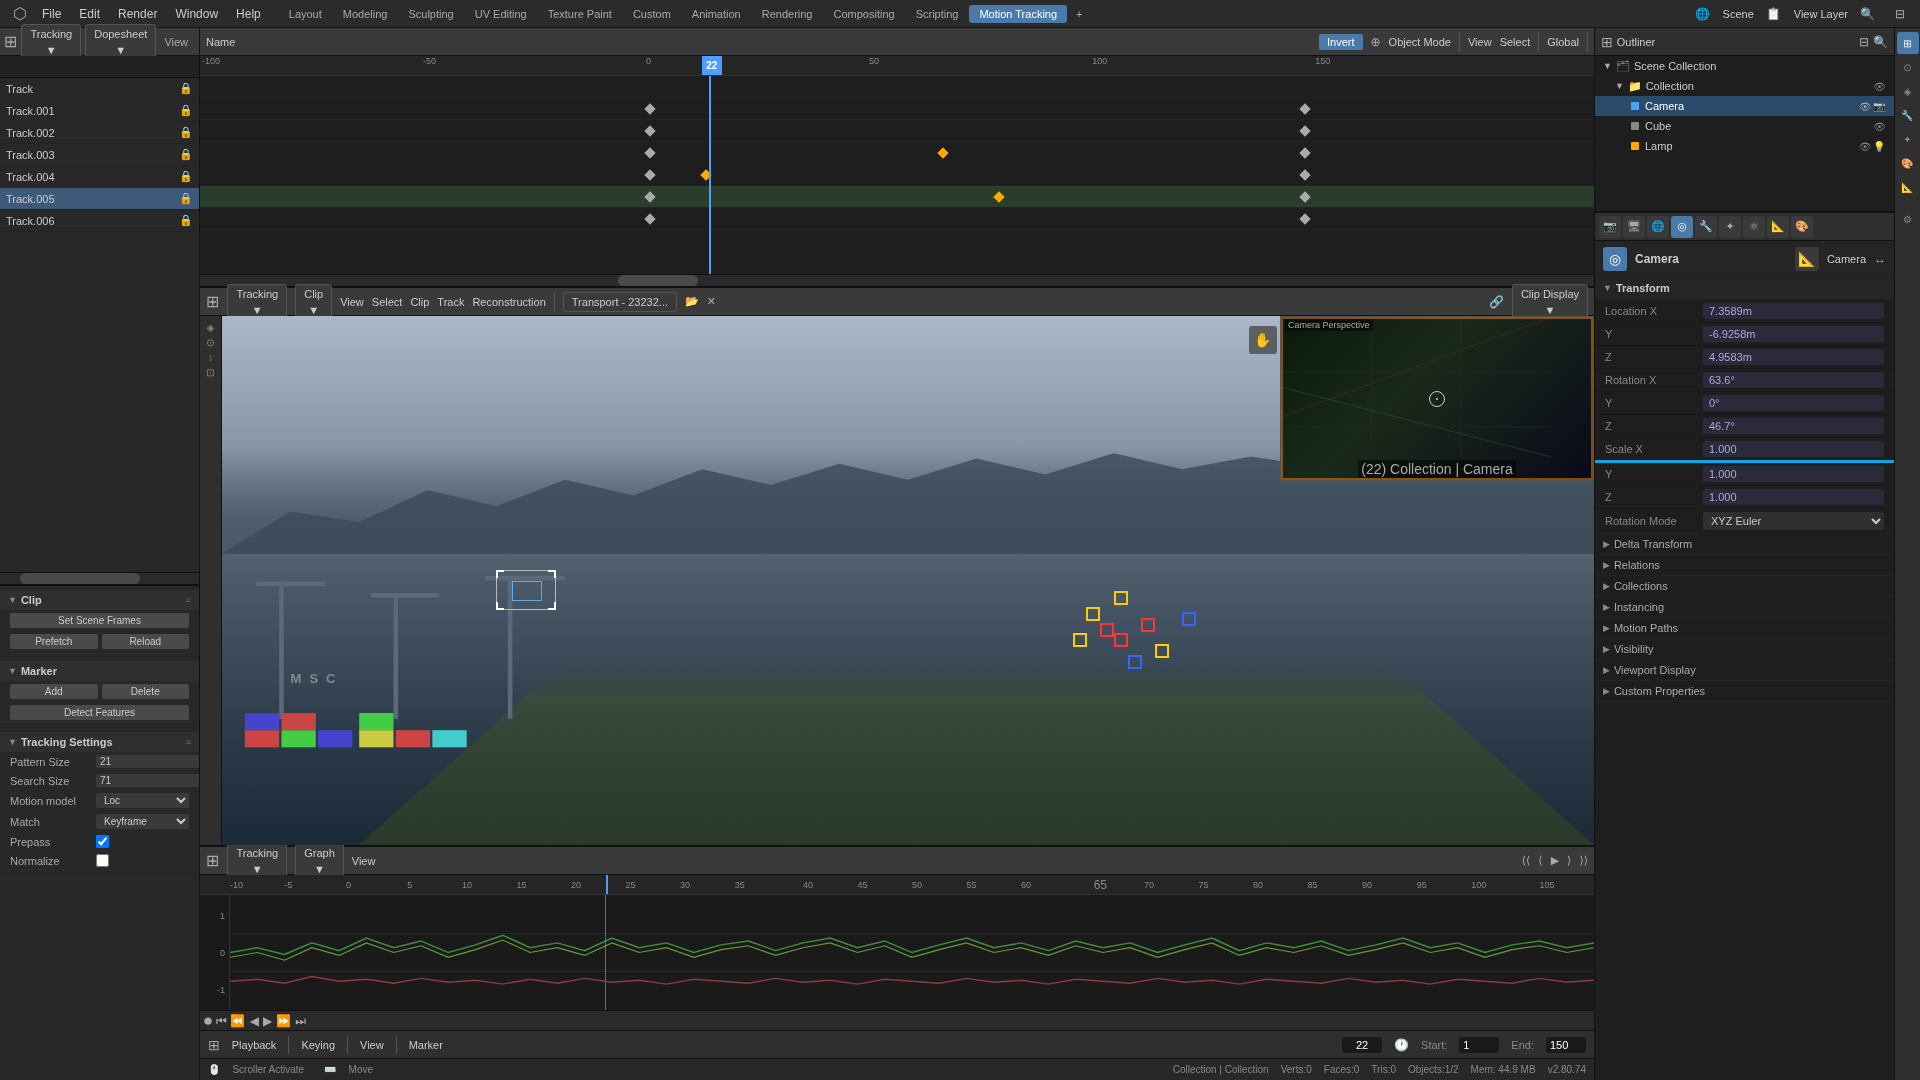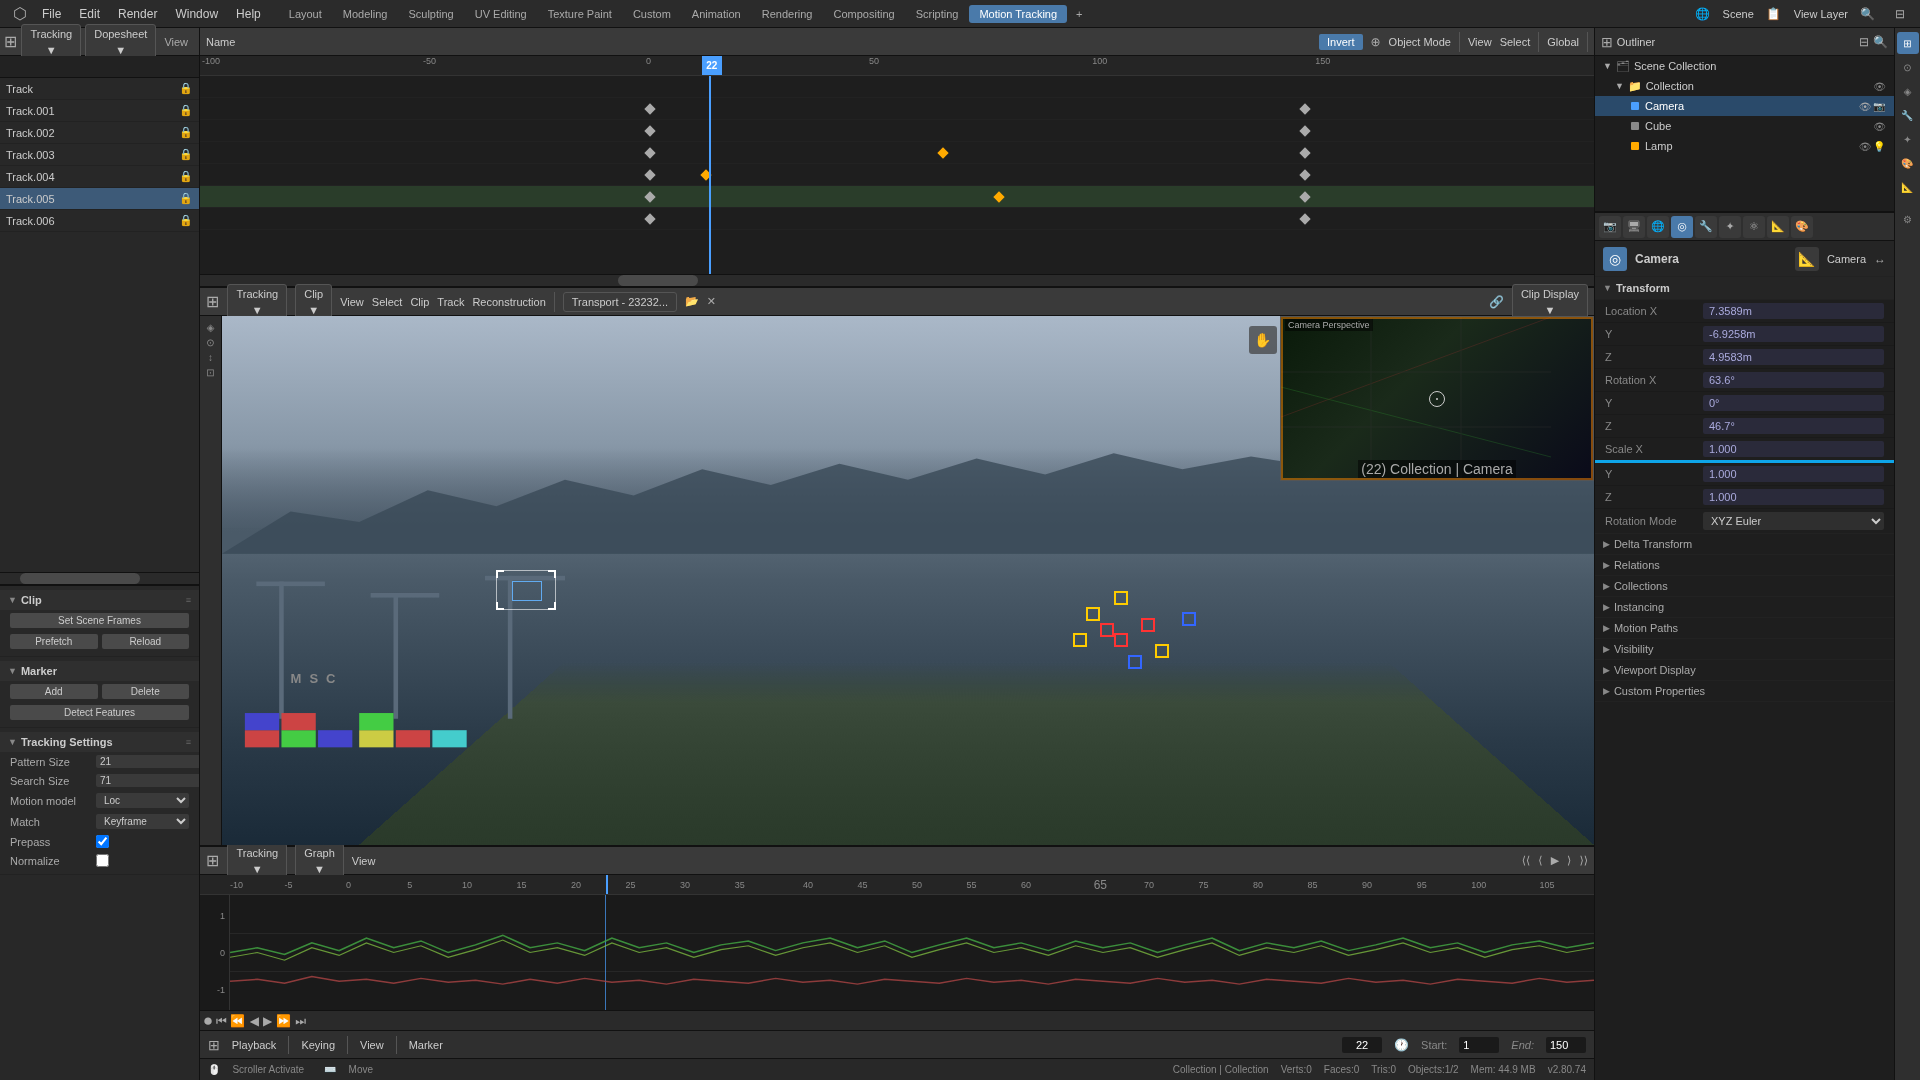--- a/index.html
+++ b/index.html
@@ -523,21 +523,21 @@
       <span style="width:1px;height:18px;background:#555;"></span>
       <span style="color:#ccc;cursor:pointer;">View</span>
       <span style="width:1px;height:18px;background:#555;"></span>
       <span style="color:#ccc;cursor:pointer;">Marker</span>
       <span style="flex:1;"></span>
 
       <div style="background:#1a1a1a;color:#fff;padding:2px 8px;border-radius:2px;font-size:11px;min-width:40px;text-align:center;">22</div>
       <div style="color:#aaa;font-size:12px;cursor:pointer;">🕐</div>
       <span style="color:#888;">Start:</span>
       <input type="text" style="background: rgb(26, 26, 26); color: rgb(255, 255, 255); border: none; width: 40px; padding: 2px 4px; border-radius: 2px; font-size: 11px;" value="1">
-      <span style="color:#888;font-style:italic;">End:</span>
+      <span style="color:#888;">End:</span>
       <input type="text" style="background: rgb(26, 26, 26); color: rgb(255, 255, 255); border: none; width: 40px; padding: 2px 4px; border-radius: 2px; font-size: 11px;" value="150">
     </div>
 
     <div style="height:22px; background:#282828; border-top:1px solid #111; display:flex; align-items:center; padding:0 8px; gap:12px; font-size:10px; color:#888;">
       <div style="color:#aaa;cursor:pointer;">🖱️</div>
       <span>Scroller Activate</span>
       <div style="color:#aaa;cursor:pointer;margin-left:8px;">⌨️</div>
       <span>Move</span>
       <span style="flex:1;"></span>
       <span>Collection | Collection</span>

